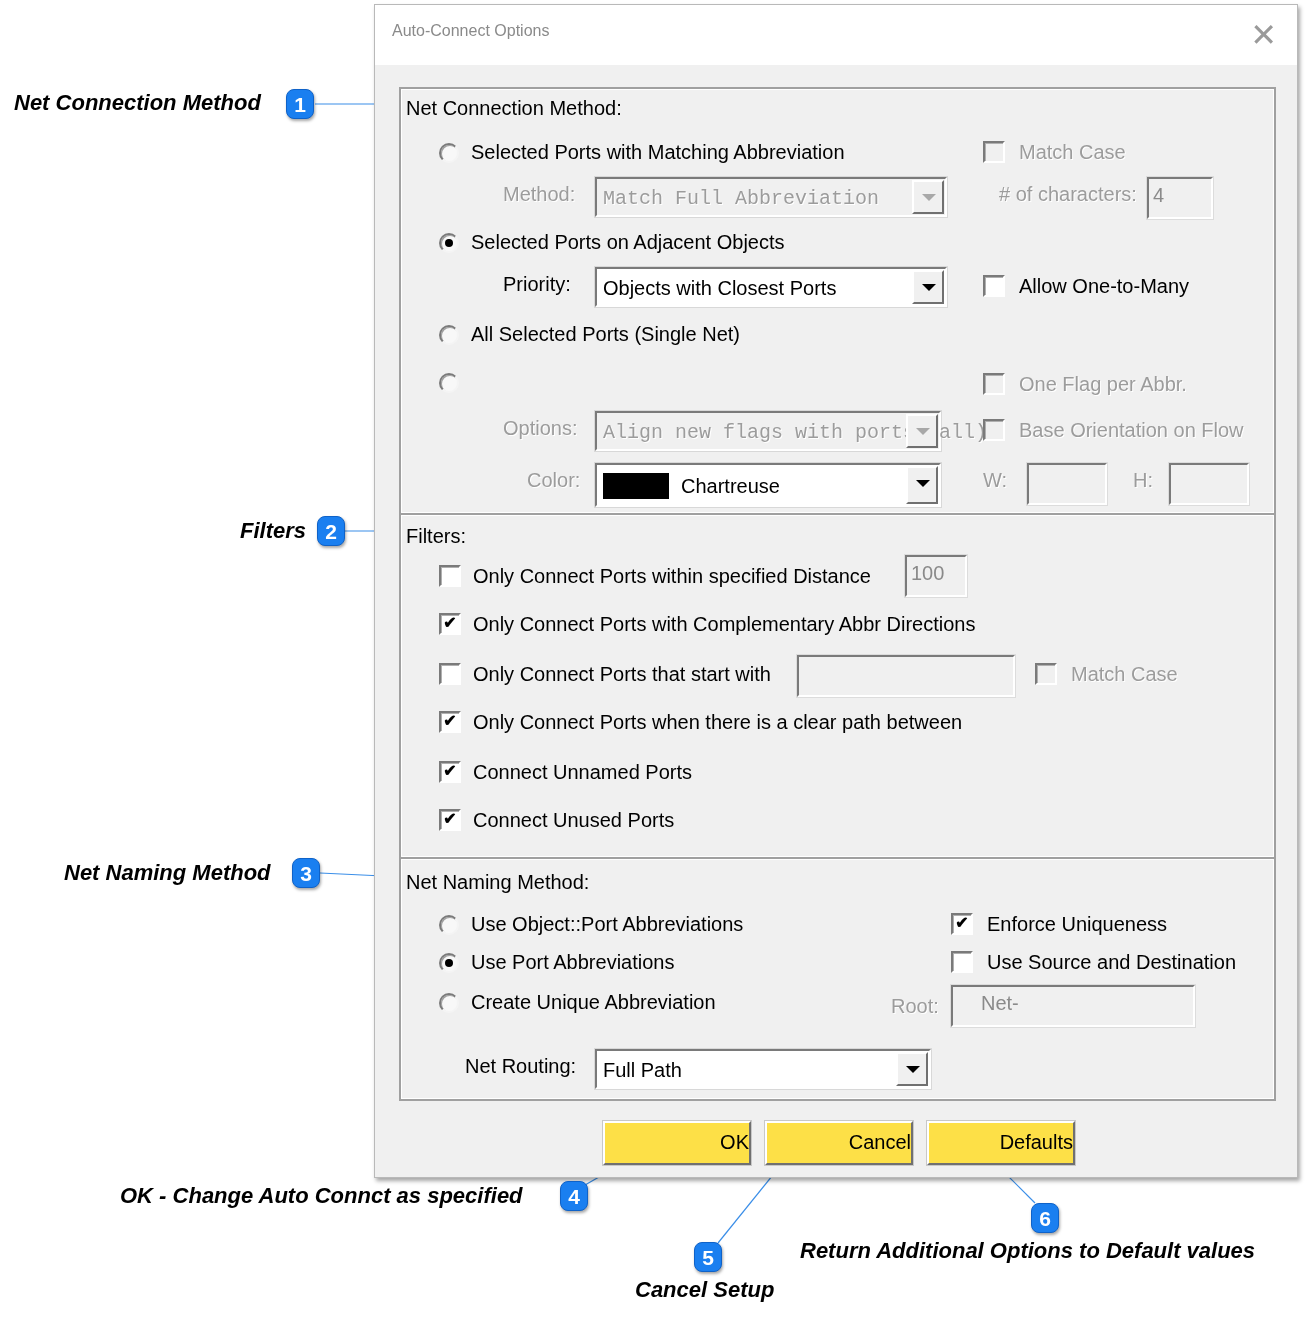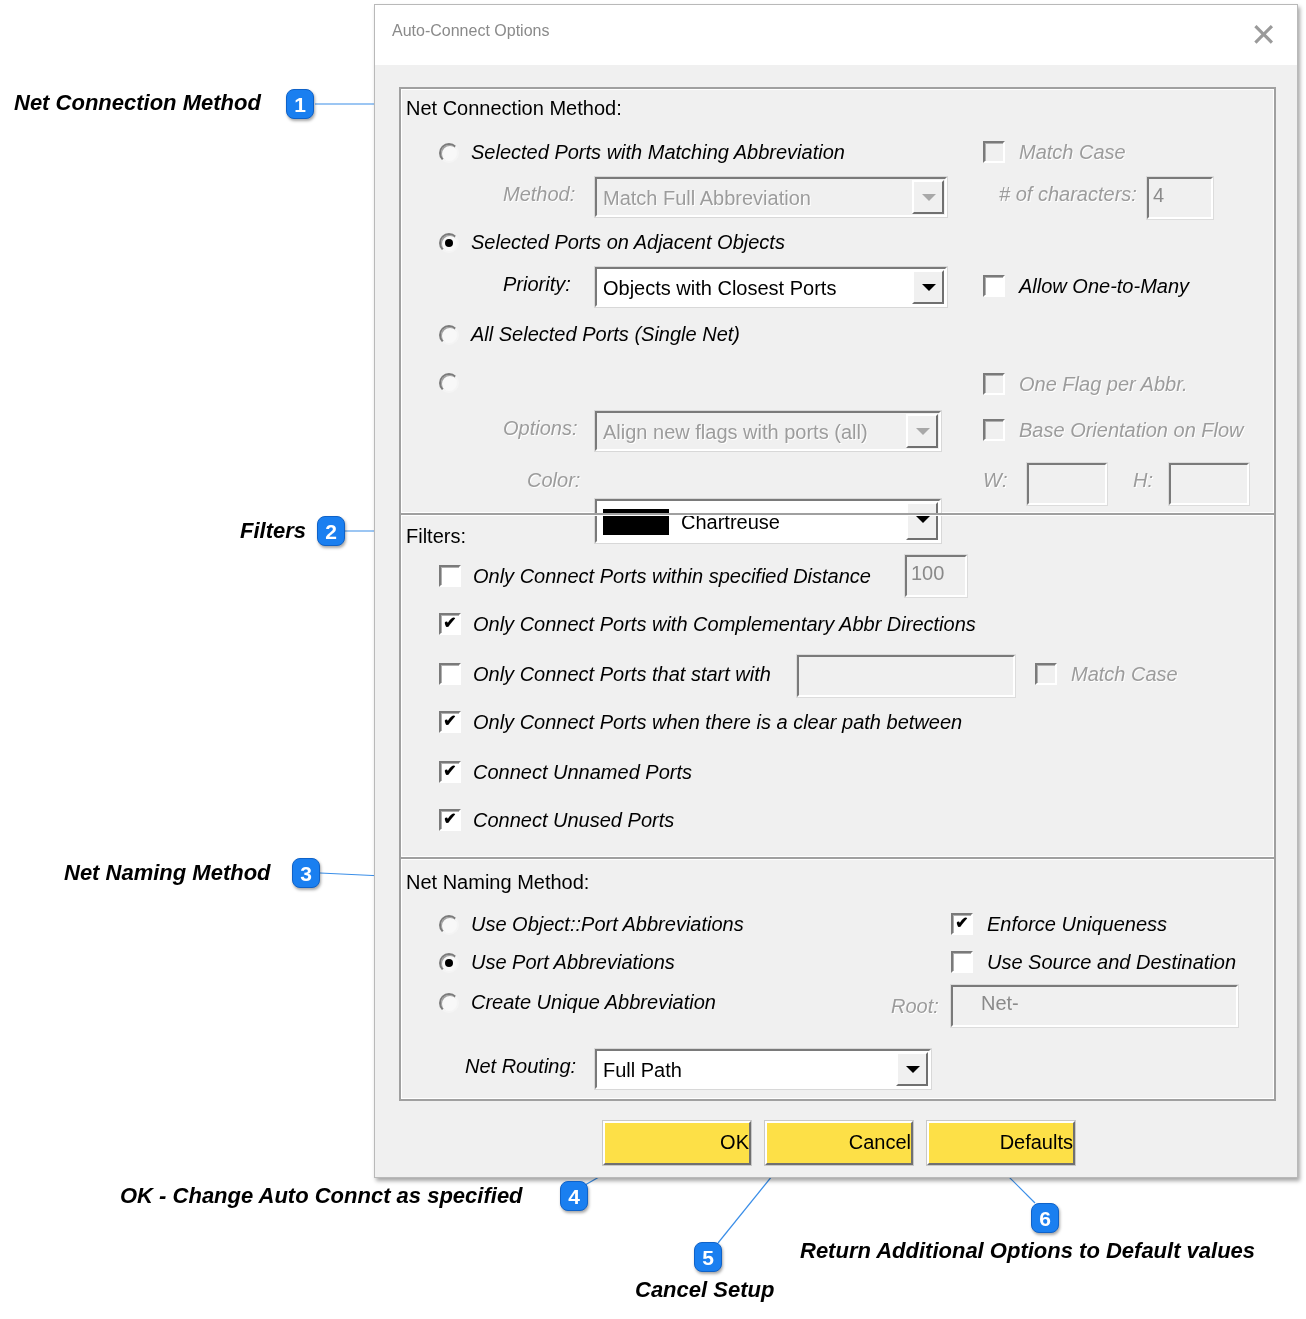--- a/index.html
+++ b/index.html
@@ -18,21 +18,21 @@
   .close-btn { position: absolute; right: 20px; top: 10px; font-size: 32px; color: #9a9a9a; font-weight: 200; cursor: pointer; line-height: 40px; }
 
   .group {
     position: absolute; left: 24px; width: 877px;
     border: 2px solid #a0a0a0; border-right-color: #a0a0a0;
   }
   .group-inner { position: absolute; inset: 0; border: 1px solid #ffffff; }
   .group-title { position: absolute; left: 5px; font-size: 20px; text-align: right; }
 
   .abs { position: absolute; }
-  .lbl { font-size: 20px; white-space: nowrap; font-style: italic; }
+  .lbl { font-size: 20px; white-space: nowrap; }
   .dis { color: #9c9c9c; text-shadow: 1px 1px 0 #ffffff; }
 
   .radio {
     position: absolute; width: 20px; height: 20px; border-radius: 50%;
     background: #f8f8f8; border: 2px solid; border-color: #7a7a7a #f4f4f4 #f4f4f4 #7a7a7a;
     box-shadow: inset 1px 1px 0 #a0a0a0;
   }
   .radio.on::after {
     content: ""; position: absolute; left: 4px; top: 4px; width: 8px; height: 8px;
     border-radius: 50%; background: #000;
@@ -43,21 +43,21 @@
     box-shadow: inset 1px 1px 0 #b0b0b0;
     font-size: 16px; line-height: 16px; text-align: center; font-weight: bold;
   }
   .check.dis-box { background: #f0f0f0; }
 
   .combo {
     position: absolute; height: 40px; background: #fff;
     border: 2px solid; border-color: #7a7a7a #ffffff #ffffff #7a7a7a;
     outline: 1px solid #d8d8d8;
   }
-  .combo.disabled { background: #f0f0f0; }
+  .combo.disabled { background: #f0f0f0; font-family: Liberation Mono, monospace; }
   .combo .val { position: absolute; left: 6px; top: 8px; font-size: 20px; white-space: nowrap; }
   .combo .btn {
     position: absolute; right: 1px; top: 1px; width: 32px; height: 34px; background: #f0f0f0;
     border: 2px solid; border-color: #ffffff #707070 #707070 #ffffff;
   }
   .combo .btn::after {
     content: ""; position: absolute; left: 8px; top: 12px;
     border-left: 7px solid transparent; border-right: 7px solid transparent; border-top: 7px solid #000;
   }
   .combo.disabled .btn::after { border-top-color: #a8a8a8; }
@@ -141,21 +141,21 @@
 
     <span class="abs lbl dis" style="left:102px; top:328px;">Options:</span>
     <div class="combo disabled" style="left:194px; top:322px; width:346px;">
       <span class="val dis">Align new flags with ports (all)</span>
       <span class="btn"></span>
     </div>
     <div class="check dis-box" style="left:582px; top:330px;"></div>
     <span class="abs lbl dis" style="left:618px; top:330px;">Base Orientation on Flow</span>
 
     <span class="abs lbl dis" style="left:126px; top:380px;">Color:</span>
-    <div class="combo" style="left:194px; top:374px; width:346px; height:44px;margin-top:36px;">
+    <div class="combo" style="left:194px; top:374px; width:346px; height:44px;">
       <span class="swatch"></span>
       <span class="val" style="left:84px; top:10px;">Chartreuse</span>
       <span class="btn" style="height:38px;"></span>
     </div>
     <span class="abs lbl dis" style="left:582px; top:380px;">W:</span>
     <div class="textbox" style="left:626px; top:374px; width:80px;"></div>
     <span class="abs lbl dis" style="left:732px; top:380px;">H:</span>
     <div class="textbox" style="left:768px; top:374px; width:80px;"></div>
   </div>
 
@@ -199,21 +199,21 @@
     <div class="radio" style="left:38px; top:134px;"></div>
     <span class="abs lbl" style="left:70px; top:132px;">Create Unique Abbreviation</span>
 
     <div class="check" style="left:550px; top:54px;">✔</div>
     <span class="abs lbl" style="left:586px; top:54px;">Enforce Uniqueness</span>
 
     <div class="check" style="left:550px; top:92px;"></div>
     <span class="abs lbl" style="left:586px; top:92px;">Use Source and Destination</span>
 
     <span class="abs lbl dis" style="left:490px; top:136px;">Root:</span>
-    <div class="textbox" style="left:550px; top:126px; width:287px;padding-left:28px;">Net-</div>
+    <div class="textbox" style="left:550px; top:126px; width:244px;padding-left:28px;">Net-</div>
 
     <span class="abs lbl" style="left:64px; top:196px;">Net Routing:</span>
     <div class="combo" style="left:194px; top:190px; width:336px;">
       <span class="val">Full Path</span>
       <span class="btn"></span>
     </div>
   </div>
 
   <div class="pbtn" style="left:228px; top:1116px;">OK</div>
   <div class="pbtn" style="left:390px; top:1116px;">Cancel</div>

